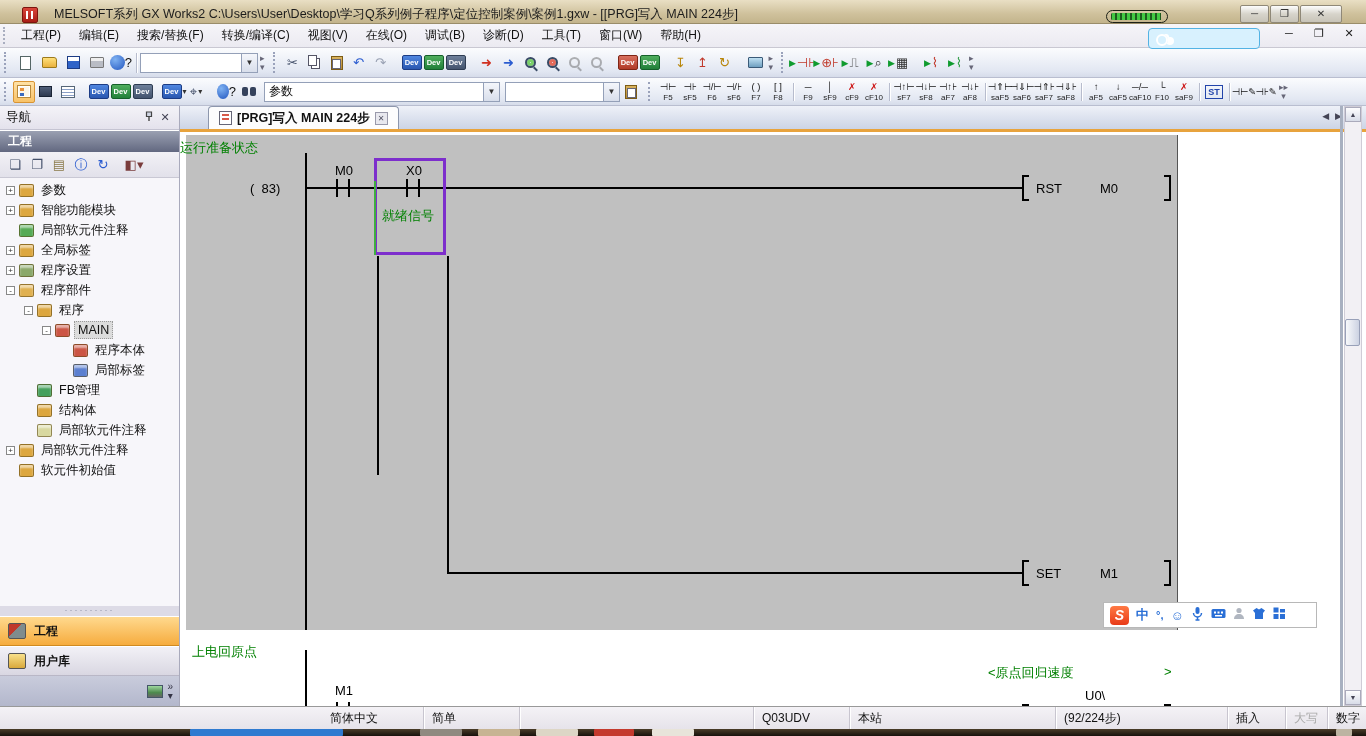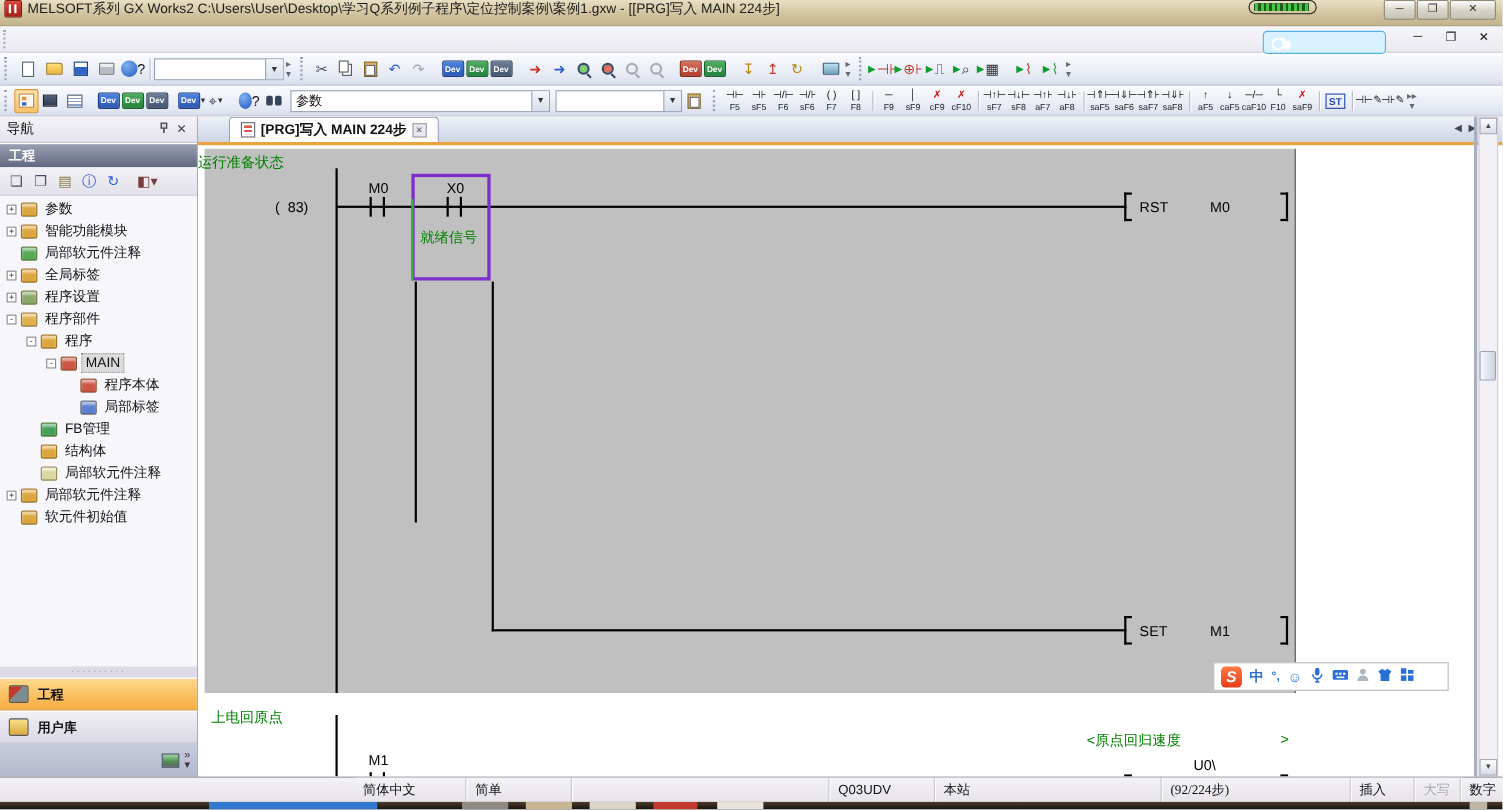--- a/index.html
+++ b/index.html
@@ -1,21 +1,21 @@
 <!DOCTYPE html>
 <html><head>
 <meta charset="utf-8">
 <style>
   * { margin:0; padding:0; box-sizing:border-box; }
   html,body { width:1366px; height:736px; overflow:hidden; }
   body { font-family:"Liberation Sans","DejaVu Sans",sans-serif; font-size:12px; color:#111; position:relative; background:#e9e7ef; cursor:default; }
 
   
   #titlebar { position:absolute; left:0; top:0; width:1366px; height:24px;
-    background:linear-gradient(#e9dfc4,#cfc19c 60%,#c3b48c); display:flex; align-items:flex-start; padding:0 4px; border-bottom:1px solid #9a8d6a; }
+    background:linear-gradient(#e9dfc4,#cfc19c 60%,#c3b48c); display:flex; align-items:flex-end; padding:0 22px; border-bottom:1px solid #9a8d6a;gap:11px; }
   #appicon { width:16px; height:16px; background:linear-gradient(#d9453a,#a81e16); border:1px solid #7c140e; border-radius:2px; margin-right:5px; position:relative; flex:0 0 auto;}
   #appicon::after{content:""; position:absolute; left:3px; top:3px; right:3px; bottom:3px; background:
      linear-gradient(#fff,#fff) 0 0/2px 8px no-repeat, linear-gradient(#fff,#fff) 5px 0/2px 8px no-repeat;}
   #wtitle { font-size:12.5px; color:#1c1c1c; white-space:nowrap; overflow:hidden; }
   #titdget { margin-left:auto; width:62px; height:13px; border-radius:7px; background:#2f3526; border:1px solid #1c2016; padding:2px 6px 2px 4px; flex:0 0 auto;
      background-image:repeating-linear-gradient(90deg,#43c843 0 3px,#1e5a1e 3px 5px); background-clip:content-box; background-color:#2f3526;}
   .wbtns { display:flex; margin-left:60px; margin-right:2px; }
   .wbtn { width:29px; height:18px; margin-left:1px; background:linear-gradient(#fdfdfd,#d7d4cb 50%,#c8c4b8); border:1px solid #8f8878; border-radius:2px;
      font-size:10px; line-height:16px; text-align:center; color:#333; }
   .wbtn.close { width:42px; }
@@ -146,21 +146,21 @@
   #vscroll { position:absolute; left:1164px; top:0; width:18px; height:600px; background:#f2f0f4; border:1px solid #cfccd6; }
   .sarrow { position:absolute; left:0; width:16px; height:15px; background:linear-gradient(#fdfdfe,#d8dce8); border:1px solid #aab; font-size:7px; text-align:center; line-height:14px; color:#445; }
   #sthumb { position:absolute; left:1px; top:213px; width:15px; height:27px; background:linear-gradient(90deg,#f8f9fb,#ccd2e2); border:1px solid #98a0b8; border-radius:2px; }
 
   
   #statusbar { position:absolute; left:0; top:706px; width:1366px; height:23px; background:linear-gradient(#f4f2f6,#e6e3ea); border-top:1px solid #999; display:flex; align-items:center; font-size:12px; }
   .sseg { height:100%; display:flex; align-items:center; padding:0 8px; border-right:1px solid #c8c5cf; box-shadow:1px 0 0 #fff; white-space:nowrap; overflow:hidden;}
   .sseg.noline { border-right:none; box-shadow:none; }
   .s-blank { width:322px; } .s-lang { width:102px; } .s-mode { width:96px; }
   .s-flex { flex:1; } .s-cpu { width:96px; } .s-host { width:206px;font-family:Liberation Serif, serif; }
-  .s-step { width:172px;font-family:Liberation Serif, serif; } .s-ins { width:58px; } .s-caps { width:42px; color:#aaa; } .s-num { width:38px; }
+  .s-step { width:172px; } .s-ins { width:58px; } .s-caps { width:42px; color:#aaa; } .s-num { width:38px; }
 
   
   #taskstrip { position:absolute; left:0; top:729px; width:1366px; height:7px; background:linear-gradient(#4a3c28,#17120c); overflow:hidden; }
   .tsblock { position:absolute; top:0; height:7px; border-radius:1px; }
 </style>
 </head>
 <body>
 
 <div id="titlebar">
   <div id="appicon"></div>
@@ -168,20 +168,34 @@
   <div id="titdget"></div>
   <div class="wbtns">
     <div class="wbtn">─</div>
     <div class="wbtn">❐</div>
     <div class="wbtn close">✕</div>
   </div>
 </div>
 
 <div id="menubar">
   <div class="grip"></div>
+  <div style="display:flex;">
+
+  <span class="mitem">工程(P)</span>
+      <span class="mitem">编辑(E)</span>
+      <span class="mitem">搜索/替换(F)</span>
+      <span class="mitem">转换/编译(C)</span>
+      <span class="mitem">视图(V)</span>
+      <span class="mitem">在线(O)</span>
+      <span class="mitem">调试(B)</span>
+      <span class="mitem">诊断(D)</span>
+      <span class="mitem">工具(T)</span>
+      <span class="mitem">窗口(W)</span>
+      <span class="mitem">帮助(H)</span>
+    </div>
   <div id="mdictrls">
     <span>─</span>
     <span>❐</span>
     <span>✕</span>
   </div>
 </div>
 
 <div id="searchwidget">
   <div id="searchlogo"></div>
   <input id="searchinput" placeholder="" style="">

